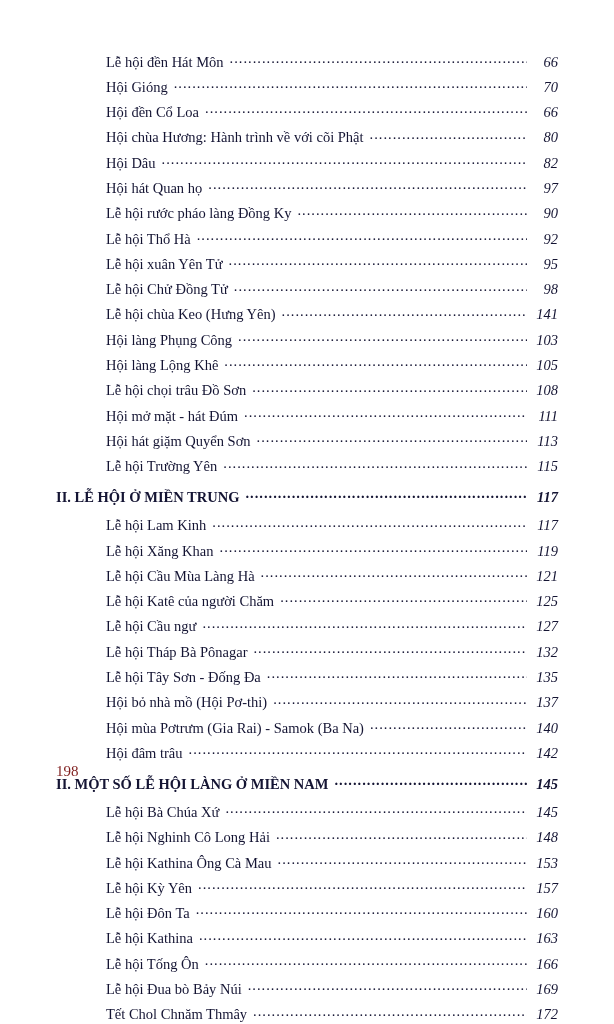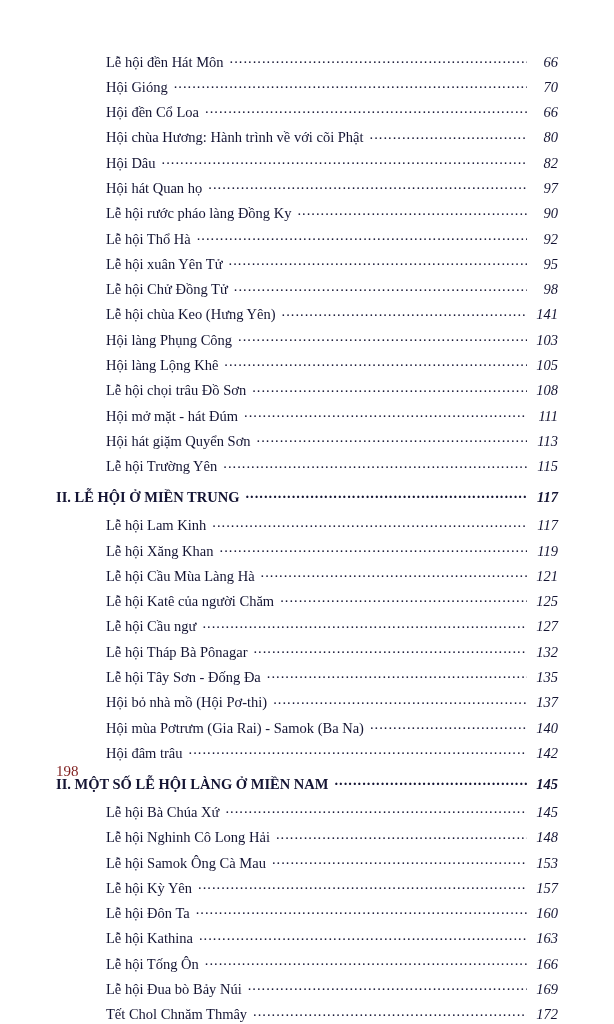--- a/index.html
+++ b/index.html
@@ -240,21 +240,21 @@
         <span class="entry-title">Lễ hội Bà Chúa Xứ</span>
         <span class="dots"></span>
         <span class="entry-page">145</span>
       </li>
       <li class="toc-entry indent">
         <span class="entry-title">Lễ hội Nghinh Cô Long Hải</span>
         <span class="dots"></span>
         <span class="entry-page">148</span>
       </li>
       <li class="toc-entry indent">
-        <span class="entry-title">Lễ hội Samok Ông Cà Mau</span>
+        <span class="entry-title">Lễ hội Kathina Ông Cà Mau</span>
         <span class="dots"></span>
         <span class="entry-page">153</span>
       </li>
       <li class="toc-entry indent">
         <span class="entry-title">Lễ hội Kỳ Yên</span>
         <span class="dots"></span>
         <span class="entry-page">157</span>
       </li>
       <li class="toc-entry indent">
         <span class="entry-title">Lễ hội Đôn Ta</span>

